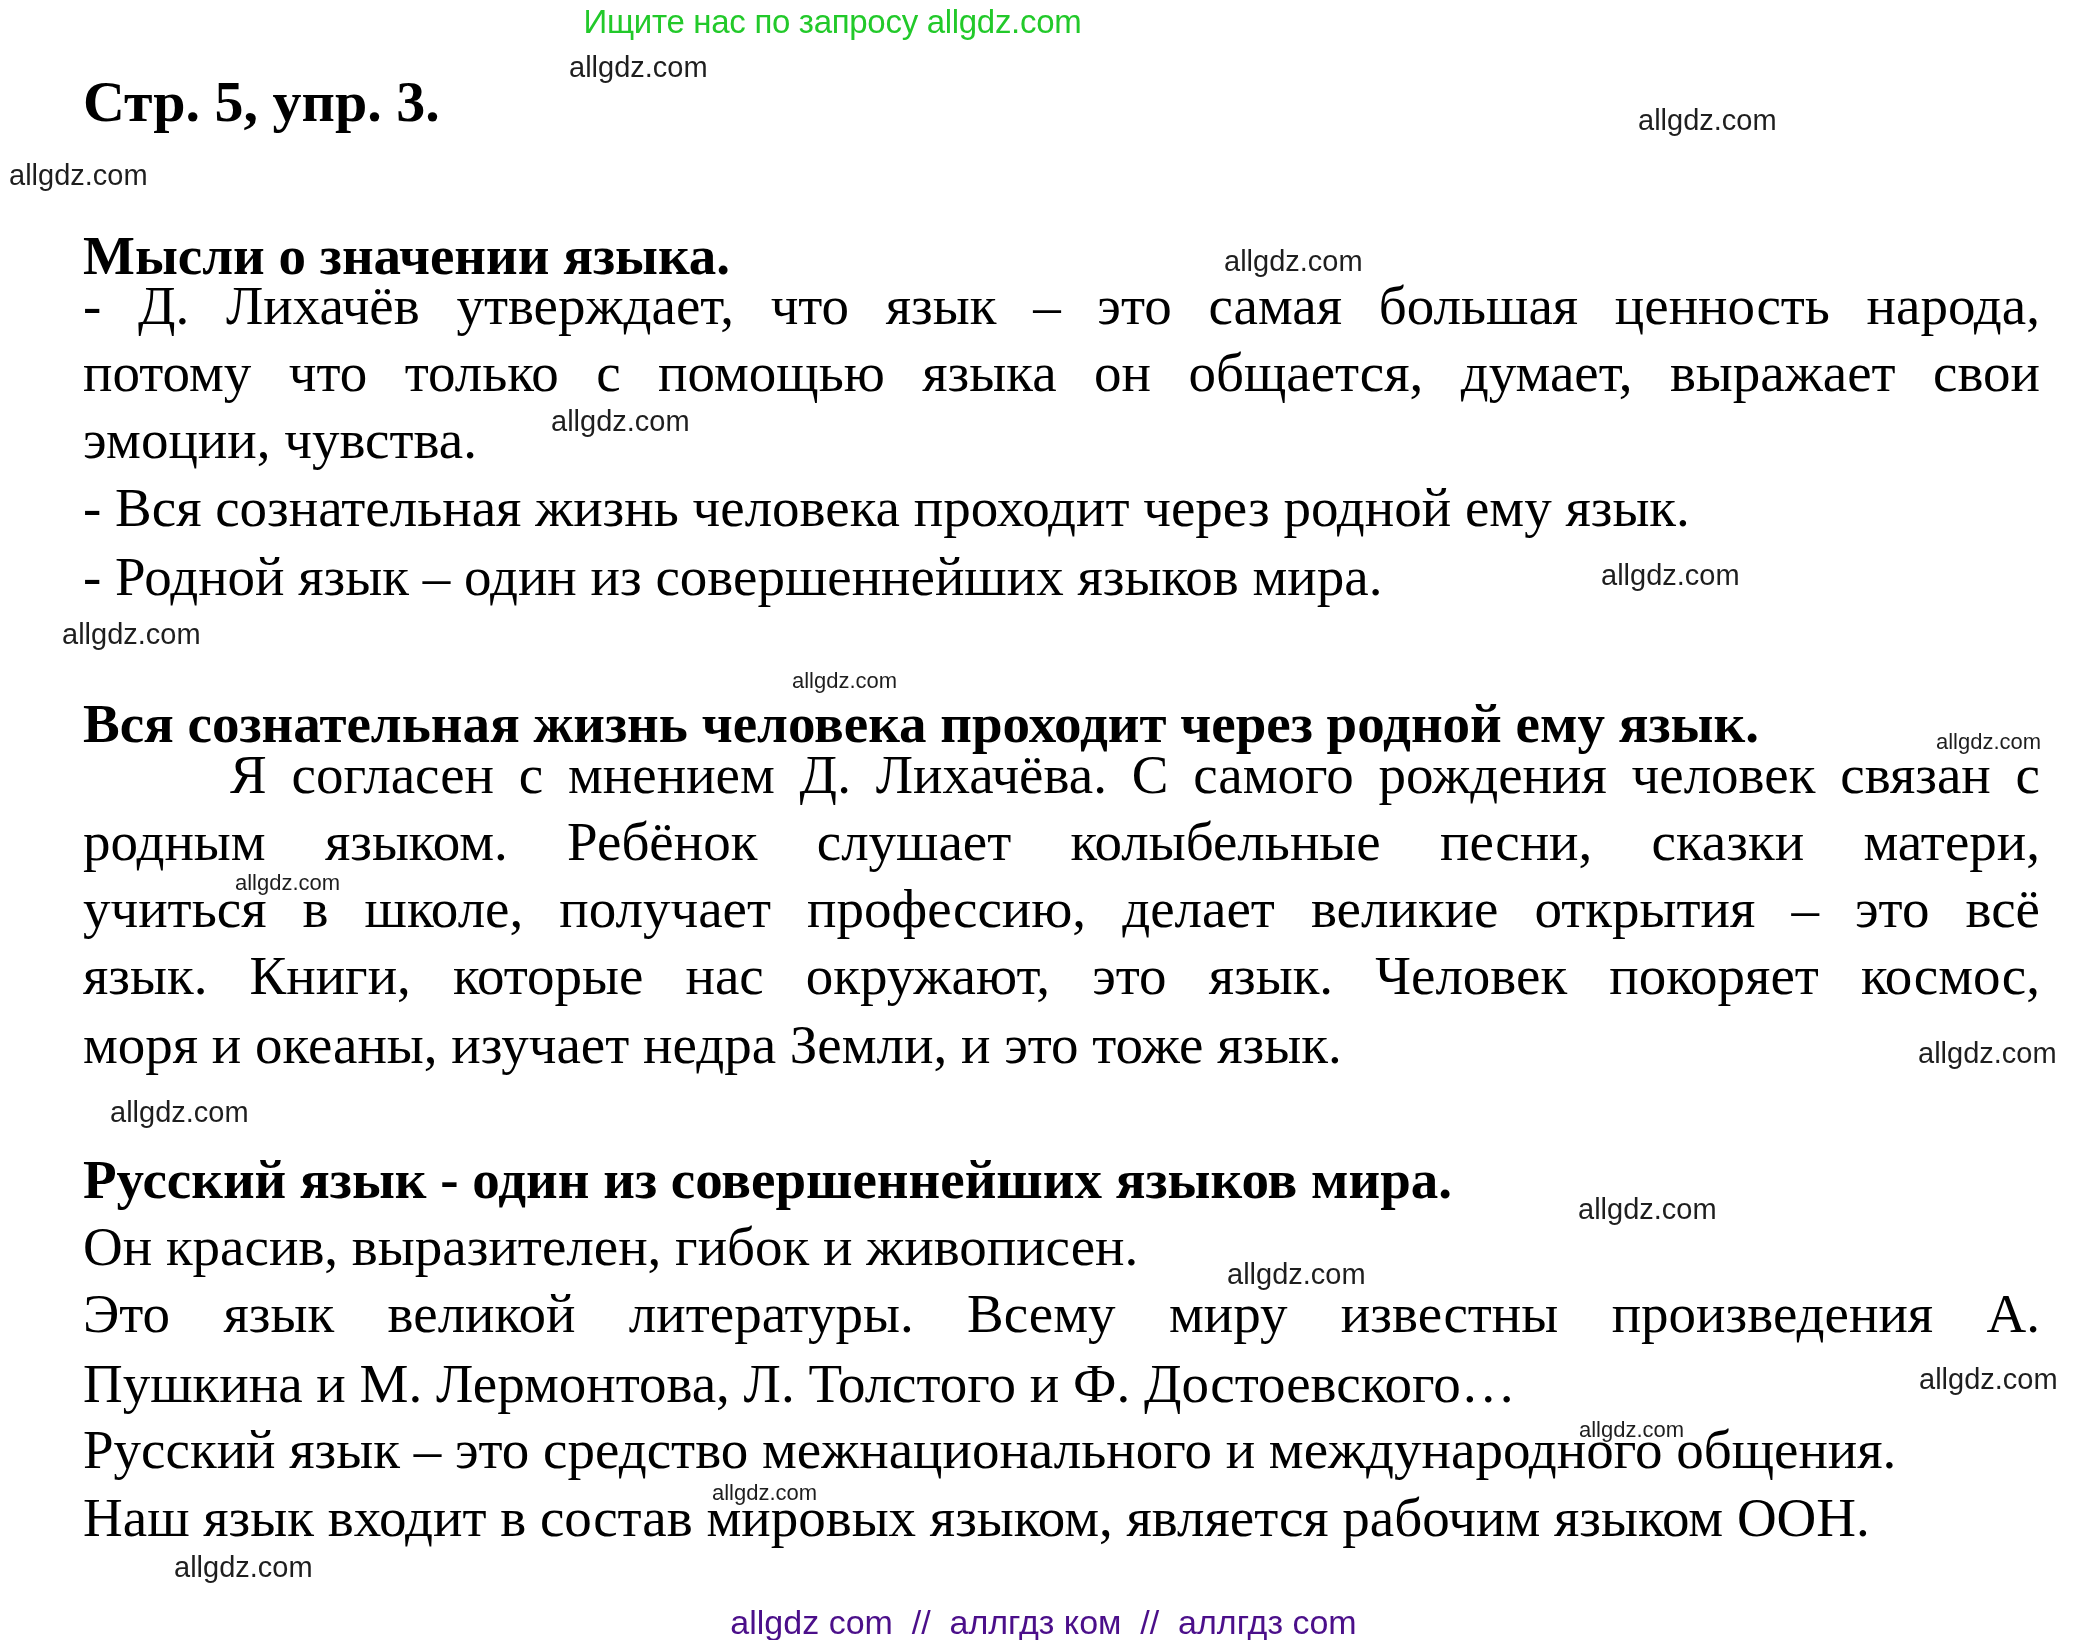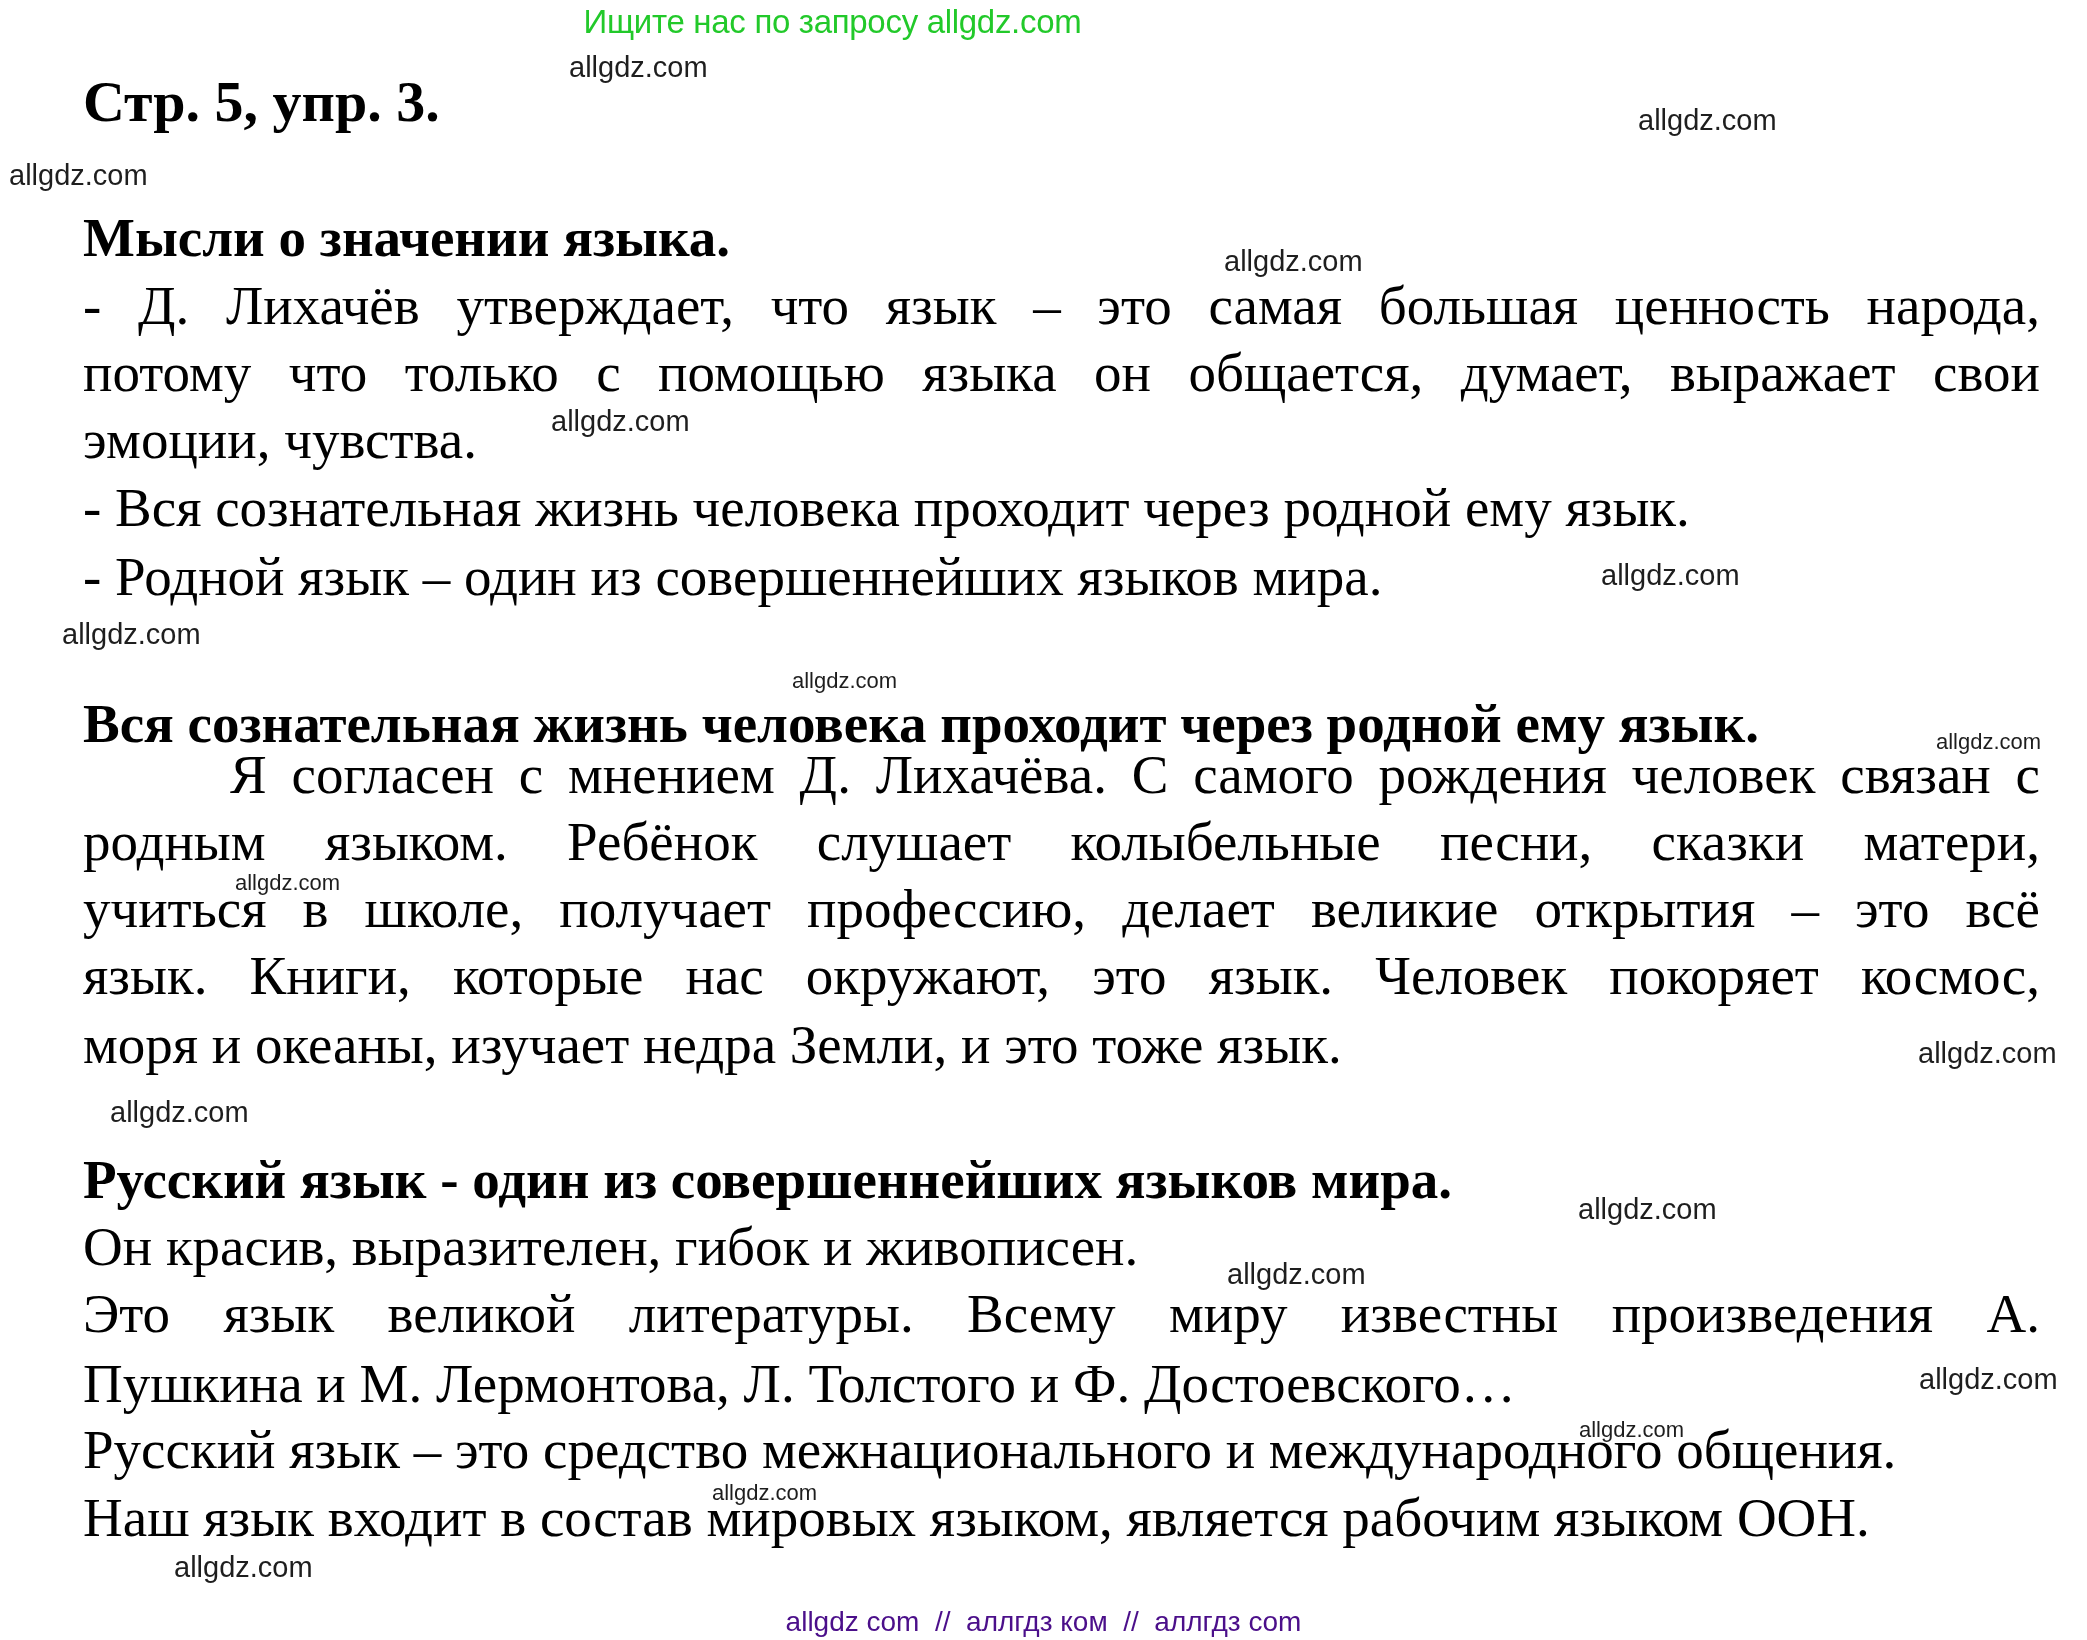--- a/index.html
+++ b/index.html
@@ -6,21 +6,21 @@
   body { width: 2087px; height: 1640px; position: relative; overflow: hidden; }
   .page { position: absolute; left: 0; top: 0; width: 2087px; height: 1640px; background: #fff; }
   .promo-top {
     position: absolute; left: 0; width: 1665px; top: 0; height: 44px;
     text-align: center; font-family: "Liberation Sans", "DejaVu Sans", sans-serif;
     font-size: 33px; line-height: 44px; color: #22c92a; letter-spacing: -0.3px;
   }
   .promo-bottom {
     position: absolute; left: 0; width: 2087px; top: 1604px; height: 36px;
     text-align: center; font-family: "Liberation Sans", "DejaVu Sans", sans-serif;
-    font-size: 28px; line-height: 36px; color: #4b0f8a; white-space: pre;
+    font-size: 34px; line-height: 36px; color: #4b0f8a; white-space: pre;
   }
   .ln {
     position: absolute; left: 83px; width: 1957px;
     font-family: "Liberation Serif", "DejaVu Serif", serif;
     font-size: 55px; line-height: 60px; color: #000; white-space: nowrap;
   }
   .ln.just { text-align: justify; text-align-last: justify; white-space: normal; height: 60px; overflow: hidden; }
   .ln.bold { font-weight: bold; }
   .ln.title { font-size: 58px; }
   .ln.indent { left: 230px; width: 1810px; }
@@ -32,21 +32,21 @@
 </style>
 </head>
 <body>
 
 <div class="page">
 
   <div class="promo-top">Ищите нас по запросу allgdz.com</div>
 
   <div class="ln bold title" style="top:72px;">Стр. 5, упр. 3.</div>
 
-  <div class="ln bold" style="top:208px;">Мысли о значении языка.</div>
+  <div class="ln bold" style="top:226px;">Мысли о значении языка.</div>
   <div class="ln just" style="top:276px;">- Д. Лихачёв утверждает, что язык – это самая большая ценность народа,</div>
   <div class="ln just" style="top:343px;">потому что только с помощью языка он общается, думает, выражает свои</div>
   <div class="ln" style="top:410px;">эмоции, чувства.</div>
   <div class="ln" style="top:478px;">- Вся сознательная жизнь человека проходит через родной ему язык.</div>
   <div class="ln" style="top:547px;">- Родной язык – один из совершеннейших языков мира.</div>
 
   <div class="ln bold" style="top:694px;">Вся сознательная жизнь человека проходит через родной ему язык.</div>
   <div class="ln just indent" style="top:745px;">Я согласен с мнением Д. Лихачёва. С самого рождения человек связан с</div>
   <div class="ln just" style="top:812px;">родным языком. Ребёнок слушает колыбельные песни, сказки матери,</div>
   <div class="ln just" style="top:879px;">учиться в школе, получает профессию, делает великие открытия – это всё</div>

